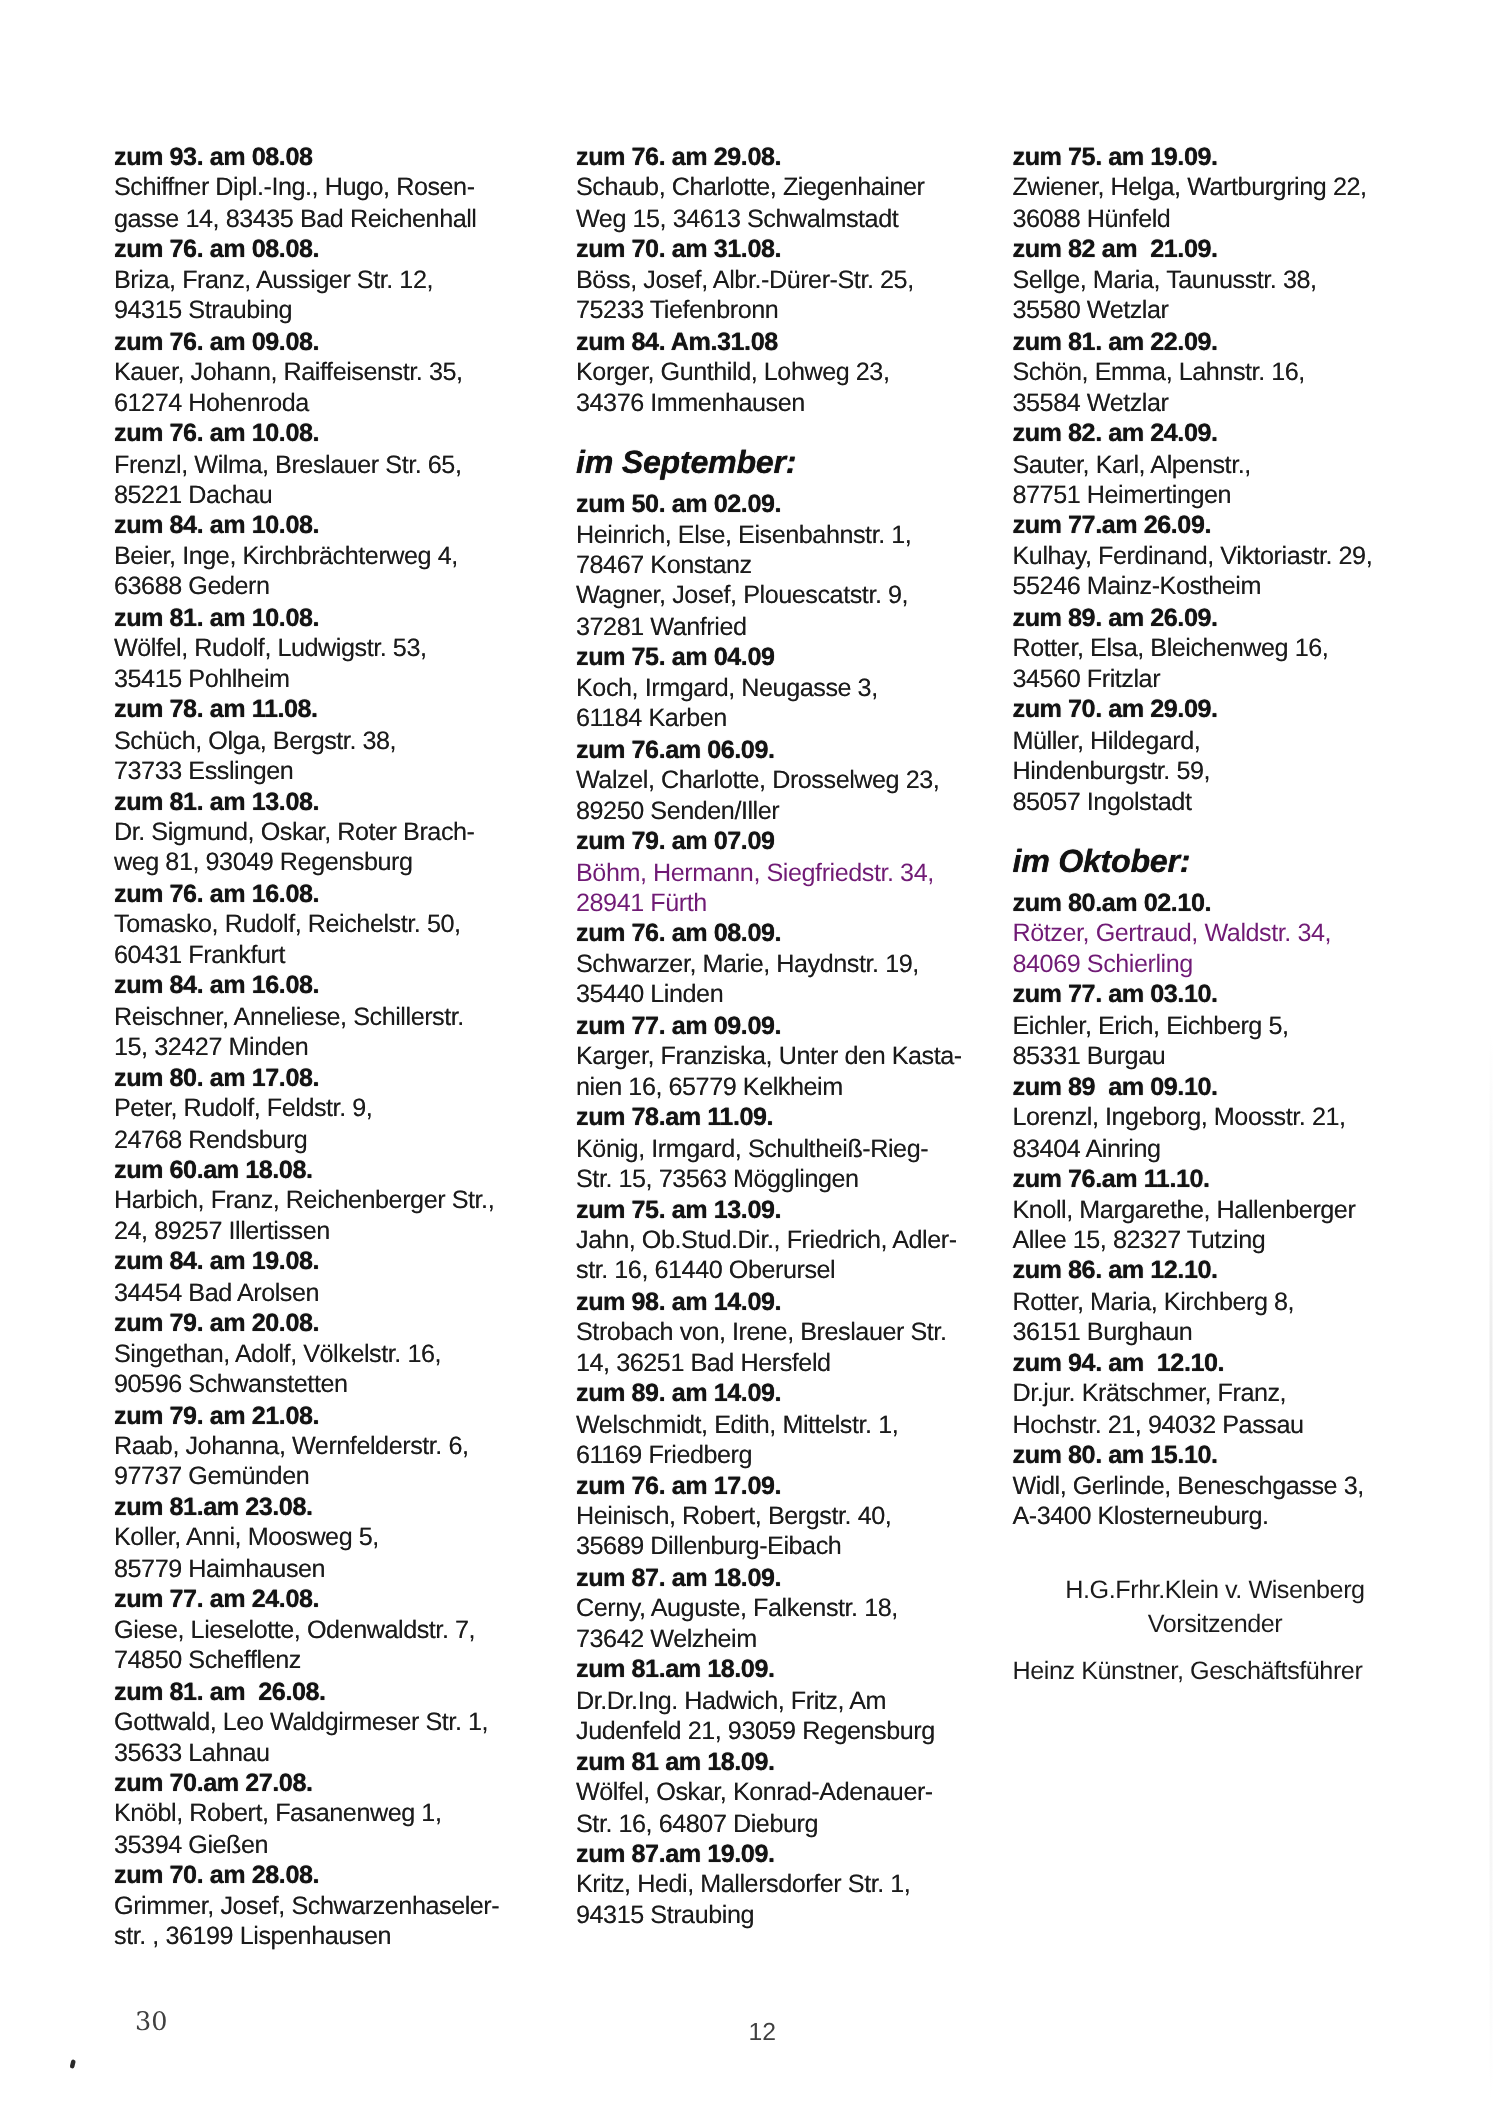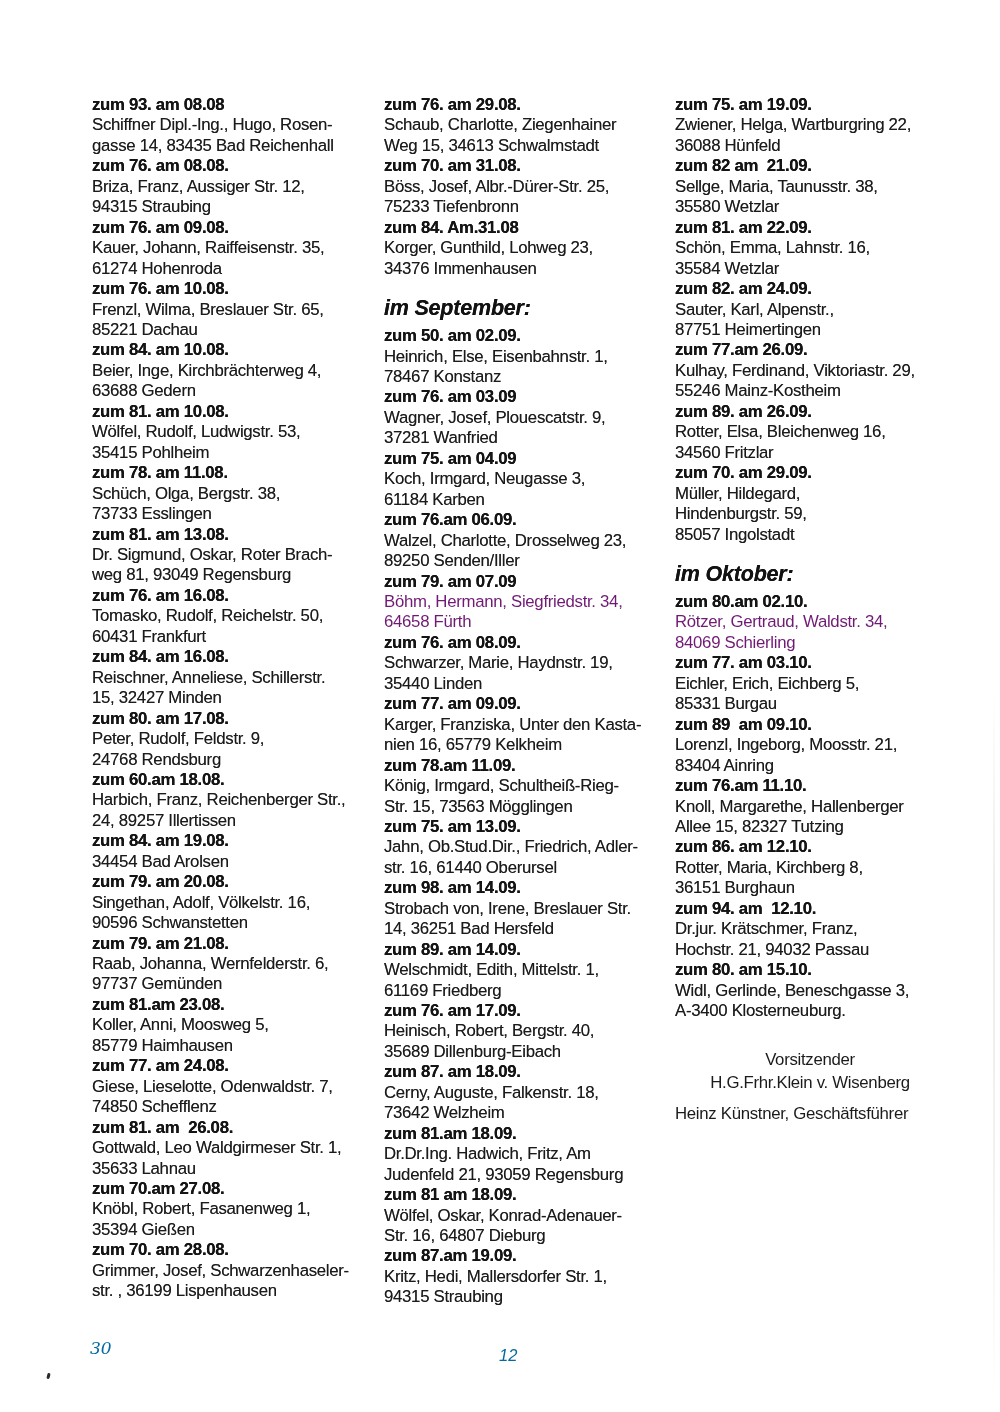--- a/index.html
+++ b/index.html
@@ -16,21 +16,21 @@
     font-family: "Liberation Sans", sans-serif;
     color: #1b1b1b;
   }
   .col {
     position: absolute;
     top: 95px;
     font-size: 16.8px;
     line-height: 20.45px;
     letter-spacing: -0.3px;
   }
-  .col-1 { left: 92px;  width: 282px; }
+  .col-1 { left: 76px;  width: 282px; }
   .col-2 { left: 384px; width: 282px; }
   .col-3 { left: 675px; width: 288px; }
   .date-line {
     font-weight: 700;
     white-space: pre;
     color: #141414;
     text-shadow: 0 0 0.5px #141414;
   }
   .detail-line {
     white-space: pre;
@@ -60,22 +60,21 @@
     line-height: 23px;
     white-space: pre;
   }
   .sig-bottom {
     margin-top: 8px;
     line-height: 23px;
     white-space: pre;
   }
   .page-num {
     position: absolute;
-    color: #0369a1;
-    font-style: italic;
+    color: #404040;
   }
   .page-num-left {
     left: 90px;
     top: 1338px;
     font-family: "DejaVu Serif", serif;
     font-size: 17px;
   }
   .page-num-center {
     left: 499px;
     top: 1346px;
@@ -222,38 +221,37 @@
         <div class="detail-line">Korger, Gunthild, Lohweg 23,</div>
         <div class="detail-line">34376 Immenhausen</div>
       </div>
       <div class="month-heading">im September:</div>
       <div class="entry">
         <div class="date-line">zum 50. am 02.09.</div>
         <div class="detail-line">Heinrich, Else, Eisenbahnstr. 1,</div>
         <div class="detail-line">78467 Konstanz</div>
       </div>
       <div class="entry">
-        <div class="date-line">zum 76. am 03.09</div>
         <div class="detail-line">Wagner, Josef, Plouescatstr. 9,</div>
         <div class="detail-line">37281 Wanfried</div>
       </div>
       <div class="entry">
         <div class="date-line">zum 75. am 04.09</div>
         <div class="detail-line">Koch, Irmgard, Neugasse 3,</div>
         <div class="detail-line">61184 Karben</div>
       </div>
       <div class="entry">
         <div class="date-line">zum 76.am 06.09.</div>
         <div class="detail-line">Walzel, Charlotte, Drosselweg 23,</div>
         <div class="detail-line">89250 Senden/Iller</div>
       </div>
       <div class="entry">
         <div class="date-line">zum 79. am 07.09</div>
         <div class="detail-line muted">Böhm, Hermann, Siegfriedstr. 34,</div>
-        <div class="detail-line muted">64658 Fürth</div>
+        <div class="detail-line muted">28941 Fürth</div>
       </div>
       <div class="entry">
         <div class="date-line">zum 76. am 08.09.</div>
         <div class="detail-line">Schwarzer, Marie, Haydnstr. 19,</div>
         <div class="detail-line">35440 Linden</div>
       </div>
       <div class="entry">
         <div class="date-line">zum 77. am 09.09.</div>
         <div class="detail-line">Karger, Franziska, Unter den Kasta-</div>
         <div class="detail-line">nien 16, 65779 Kelkheim</div>
@@ -372,22 +370,22 @@
         <div class="date-line">zum 94. am  12.10.</div>
         <div class="detail-line">Dr.jur. Krätschmer, Franz,</div>
         <div class="detail-line">Hochstr. 21, 94032 Passau</div>
       </div>
       <div class="entry">
         <div class="date-line">zum 80. am 15.10.</div>
         <div class="detail-line">Widl, Gerlinde, Beneschgasse 3,</div>
         <div class="detail-line">A-3400 Klosterneuburg.</div>
       </div>
       <div class="signature">
+        <div class="sig-center">H.G.Frhr.Klein v. Wisenberg</div>
         <div class="sig-center">Vorsitzender</div>
-        <div class="sig-center">H.G.Frhr.Klein v. Wisenberg</div>
         <div class="sig-bottom">Heinz Künstner, Geschäftsführer</div>
       </div>
     </div>
 
   <div class="page-num page-num-left">30</div>
   <div class="page-num page-num-center">12</div>
 
   <div class="artifact-dot"></div>
   <div class="edge-smudge"></div>
 </div>

